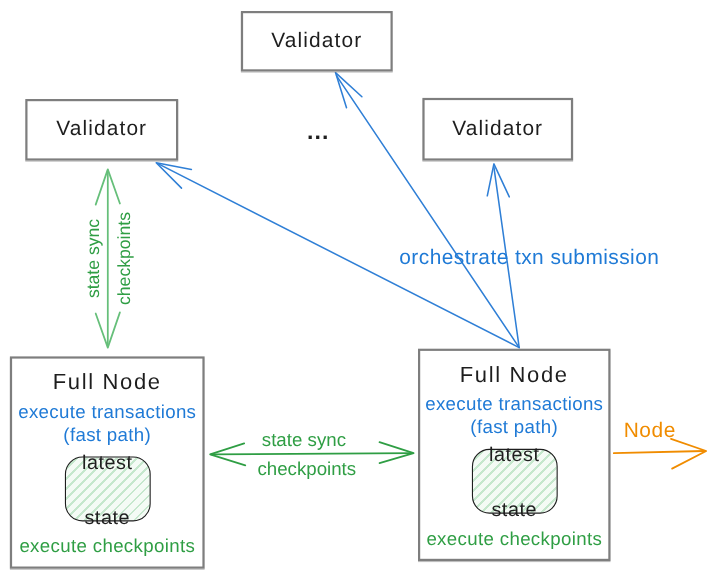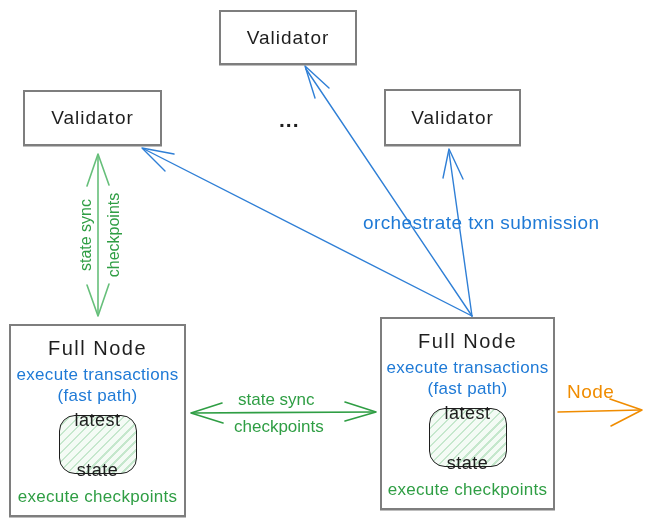--- a/index.html
+++ b/index.html
@@ -23,21 +23,21 @@
     display:flex;flex-direction:column;align-items:center;justify-content:center;
     background:#f4fbf5;
     background-image:repeating-linear-gradient(135deg,rgba(102,191,122,.33) 0 1.8px,rgba(0,0,0,0) 1.8px 6.4px);
     box-sizing:border-box;
     gap:28px;
   }
   .state-line{font-size:18px;line-height:22px;letter-spacing:.5px;}
   .fn-footer{font-size:17px;margin-top:13px;color:#2f9e44;letter-spacing:.3px;}
   .lbl{position:absolute;z-index:3;white-space:nowrap;}
   .lbl-green{color:#2f9e44;}
-  .lbl-blue{color:#1f7ad6;}
+  .lbl-blue{color:#1f7ad6;margin-top:12px;}
   .lbl-orange{color:#f08c00;}
   #ellipsis{left:279px;top:108px;font-size:21px;font-weight:bold;letter-spacing:1px;}
   #orchestrate-label{left:363px;top:212px;font-size:19px;letter-spacing:.4px;}
   #rpcs-label{left:567px;top:381px;font-size:19px;font-weight:500;letter-spacing:.5px;}
   #hsync-line1{left:238px;top:390px;font-size:17px;}
   #hsync-line2{left:234px;top:417px;font-size:17px;}
   .vlabel{font-size:16px;transform:rotate(-90deg);transform-origin:center center;text-align:center;}
   #vsync-line1{left:36px;top:226px;width:100px;}
   #vsync-line2{left:59px;top:226px;width:110px;}
 </style>

